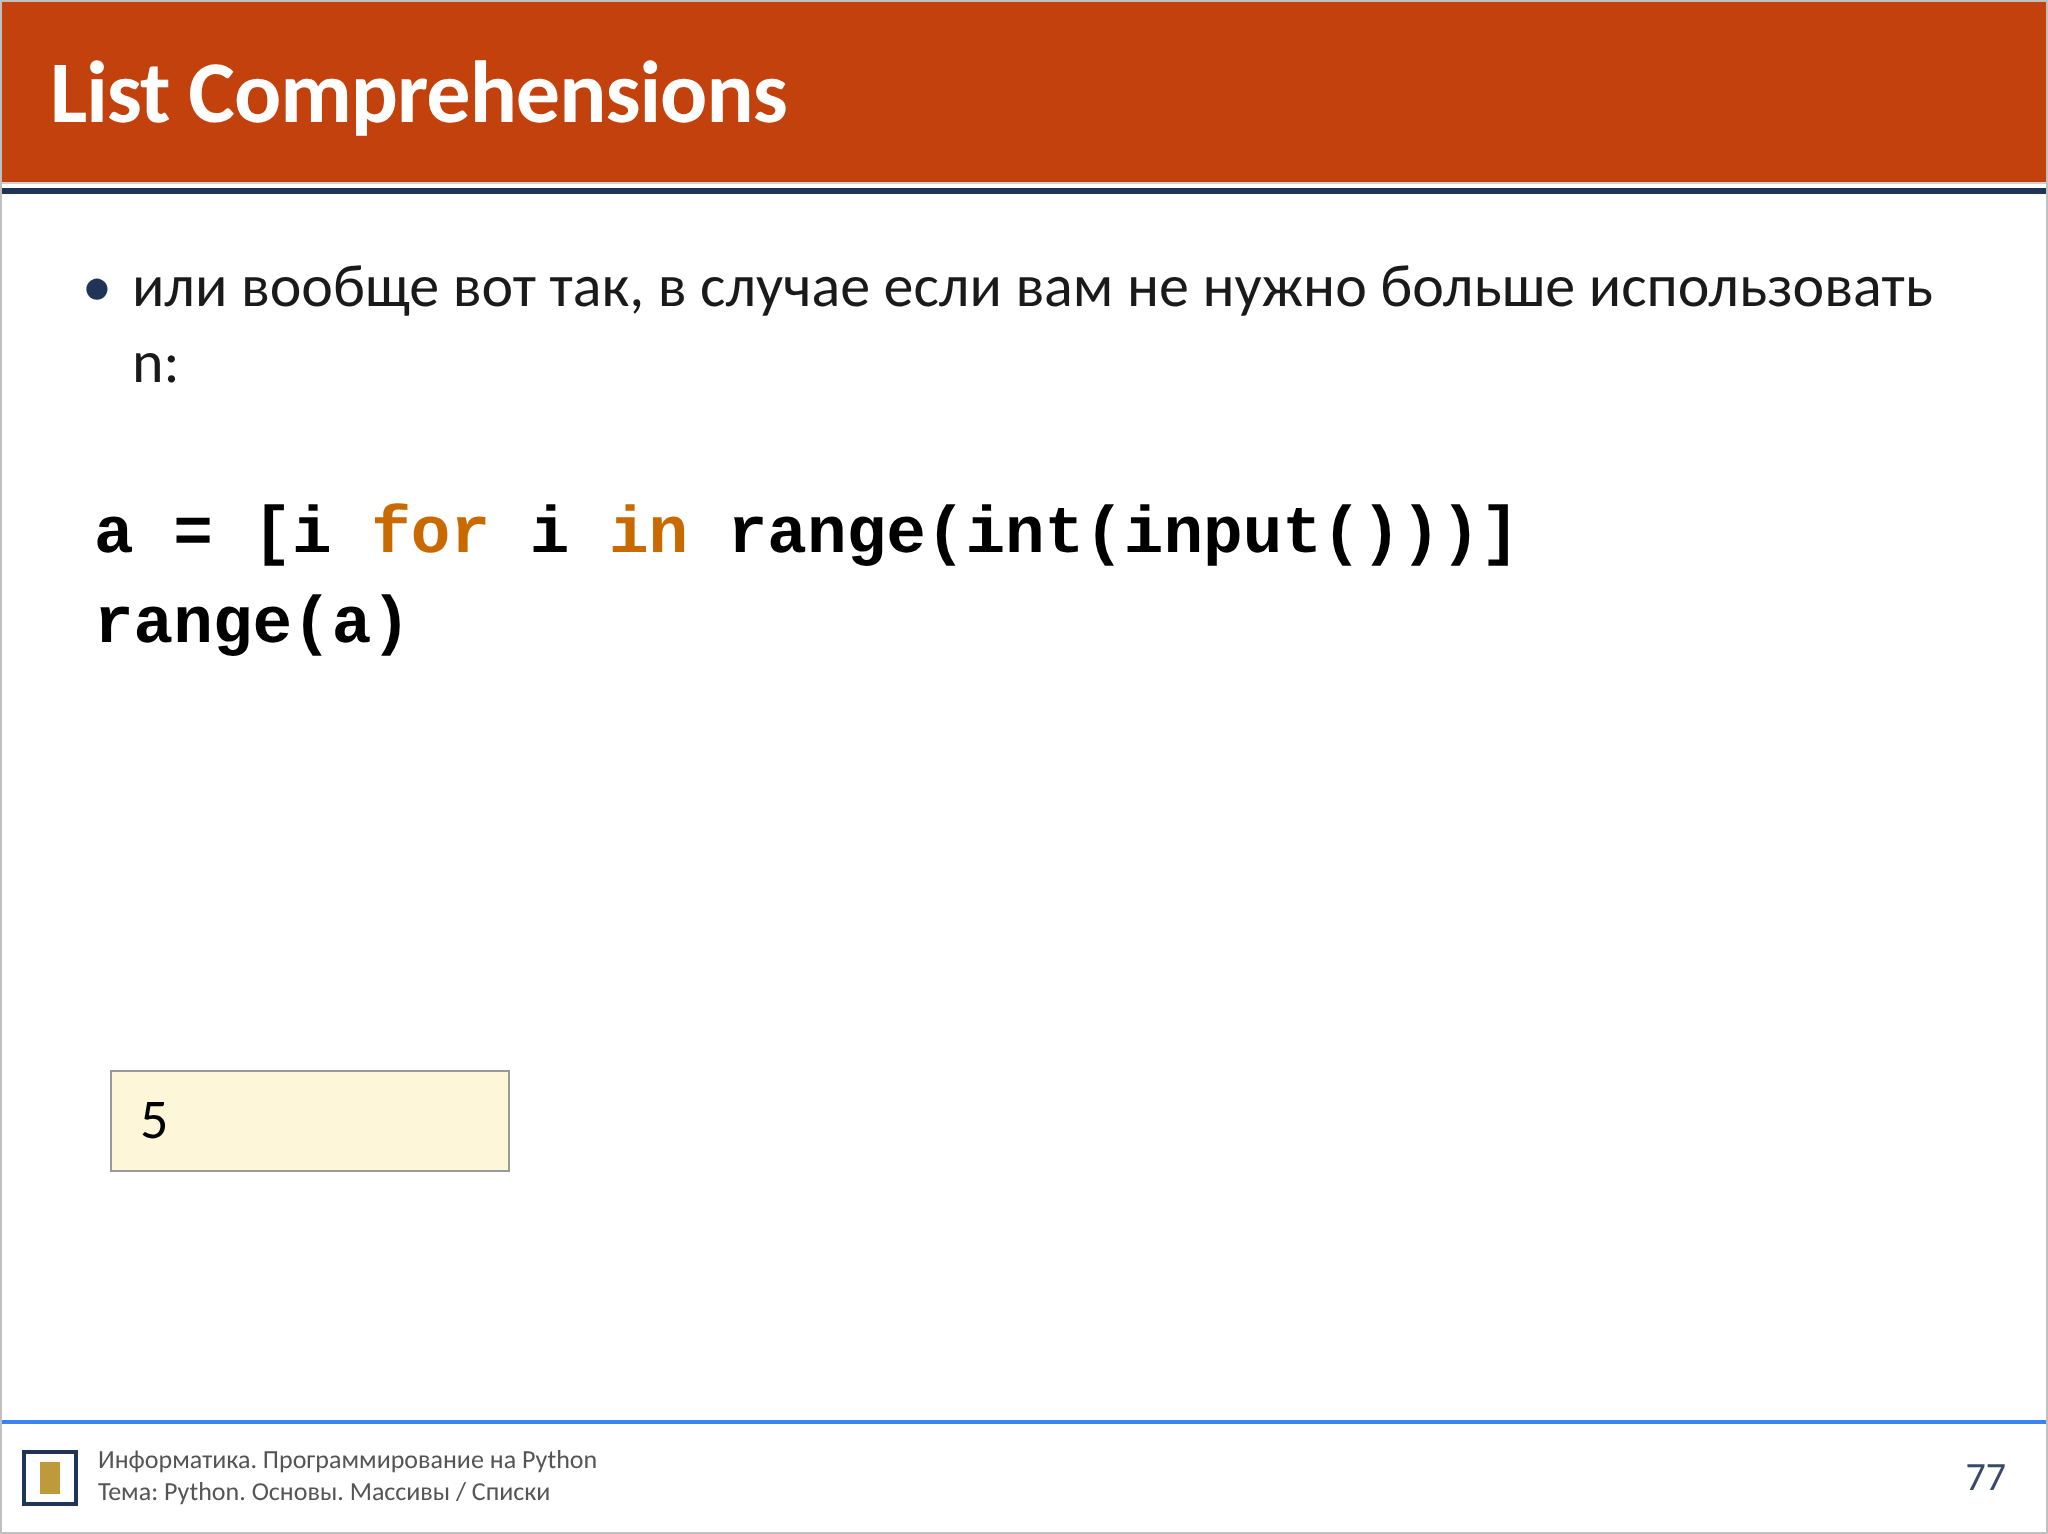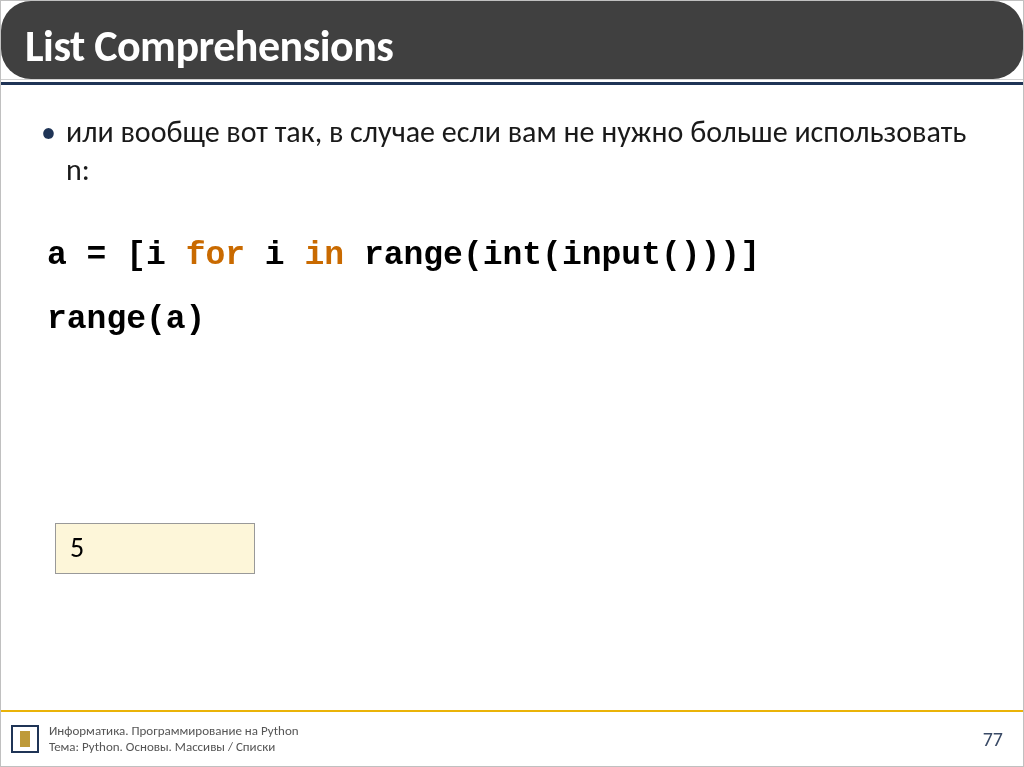--- a/index.html
+++ b/index.html
@@ -1,31 +1,31 @@
 <!DOCTYPE html>
 <html><head>
 <meta charset="utf-8">
 <style>
   * { margin: 0; padding: 0; box-sizing: border-box; }
   html, body { width: 1024px; height: 767px; font-family: Calibri, "Segoe UI", Arial, sans-serif; background: #fff; overflow: hidden; }
   .slide { width: 1024px; height: 767px; display: flex; flex-direction: column; border: 1px solid #c0c0c0; }
-  .header { background: #404040; padding: 18px 24px 6px 24px; border-radius: 30px; }
+  .header { background: #c2410c; padding: 18px 24px 18px 24px; }
   .header h1 { color: #fff; font-size: 44px; font-weight: 700; letter-spacing: -0.5px; }
   .divider-outer { height: 6px; background: #fff; border-top: 1px solid #d0d0d0; border-bottom: 2px solid #b0b0b0; }
   .divider-inner { height: 3px; background: #1f3456; margin: 2px 0 0 0; }
   .body { flex: 1; padding: 28px 40px 0 40px; position: relative; }
   .bullet { display: flex; align-items: flex-start; font-size: 30px; color: #1a1a1a; line-height: 1.25; }
   .bullet .dot { color: #1f3456; font-size: 30px; margin-right: 10px; line-height: 1.25; }
   .bullet .txt { }
   .code-block { margin: 46px 0 0 6px; font-family: "Courier New", monospace; font-size: 33px; font-weight: 700; line-height: 1.35; }
-  .code-block .line { white-space: pre; margin-top: 19px; }
+  .code-block .line { white-space: pre; }
   .tok-black { color: #000; }
   .tok-orange { color: #c96a00; }
   .output-box { position: absolute; left: 54px; top: 438px; background: #fdf6d9; border: 1px solid #999; padding: 6px 14px 8px 14px; font-size: 28px; color: #000; line-height: 1.25; min-width: 200px; }
-  .footer { height: 56px; border-top: 2px solid #eab308; display: flex; align-items: center; padding: 0 12px 0 10px; background: #fff; }
+  .footer { height: 56px; border-top: 2px solid #3b82f6; display: flex; align-items: center; padding: 0 12px 0 10px; background: #fff; }
   .footer-icon { width: 28px; height: 28px; border: 2px solid #1f3456; display: flex; align-items: center; justify-content: center; margin-right: 10px; flex-shrink: 0; }
   .footer-icon-inner { width: 10px; height: 16px; background: #be9a3a; }
   .footer-text { flex: 1; font-size: 13px; color: #555; line-height: 1.25; }
   .footer-text .l1 { display: block; }
   .footer-text .l2 { display: block; }
   .page-num { font-size: 20px; color: #3a4a66; padding-right: 8px; }
 </style>
 </head>
 <body>
 

